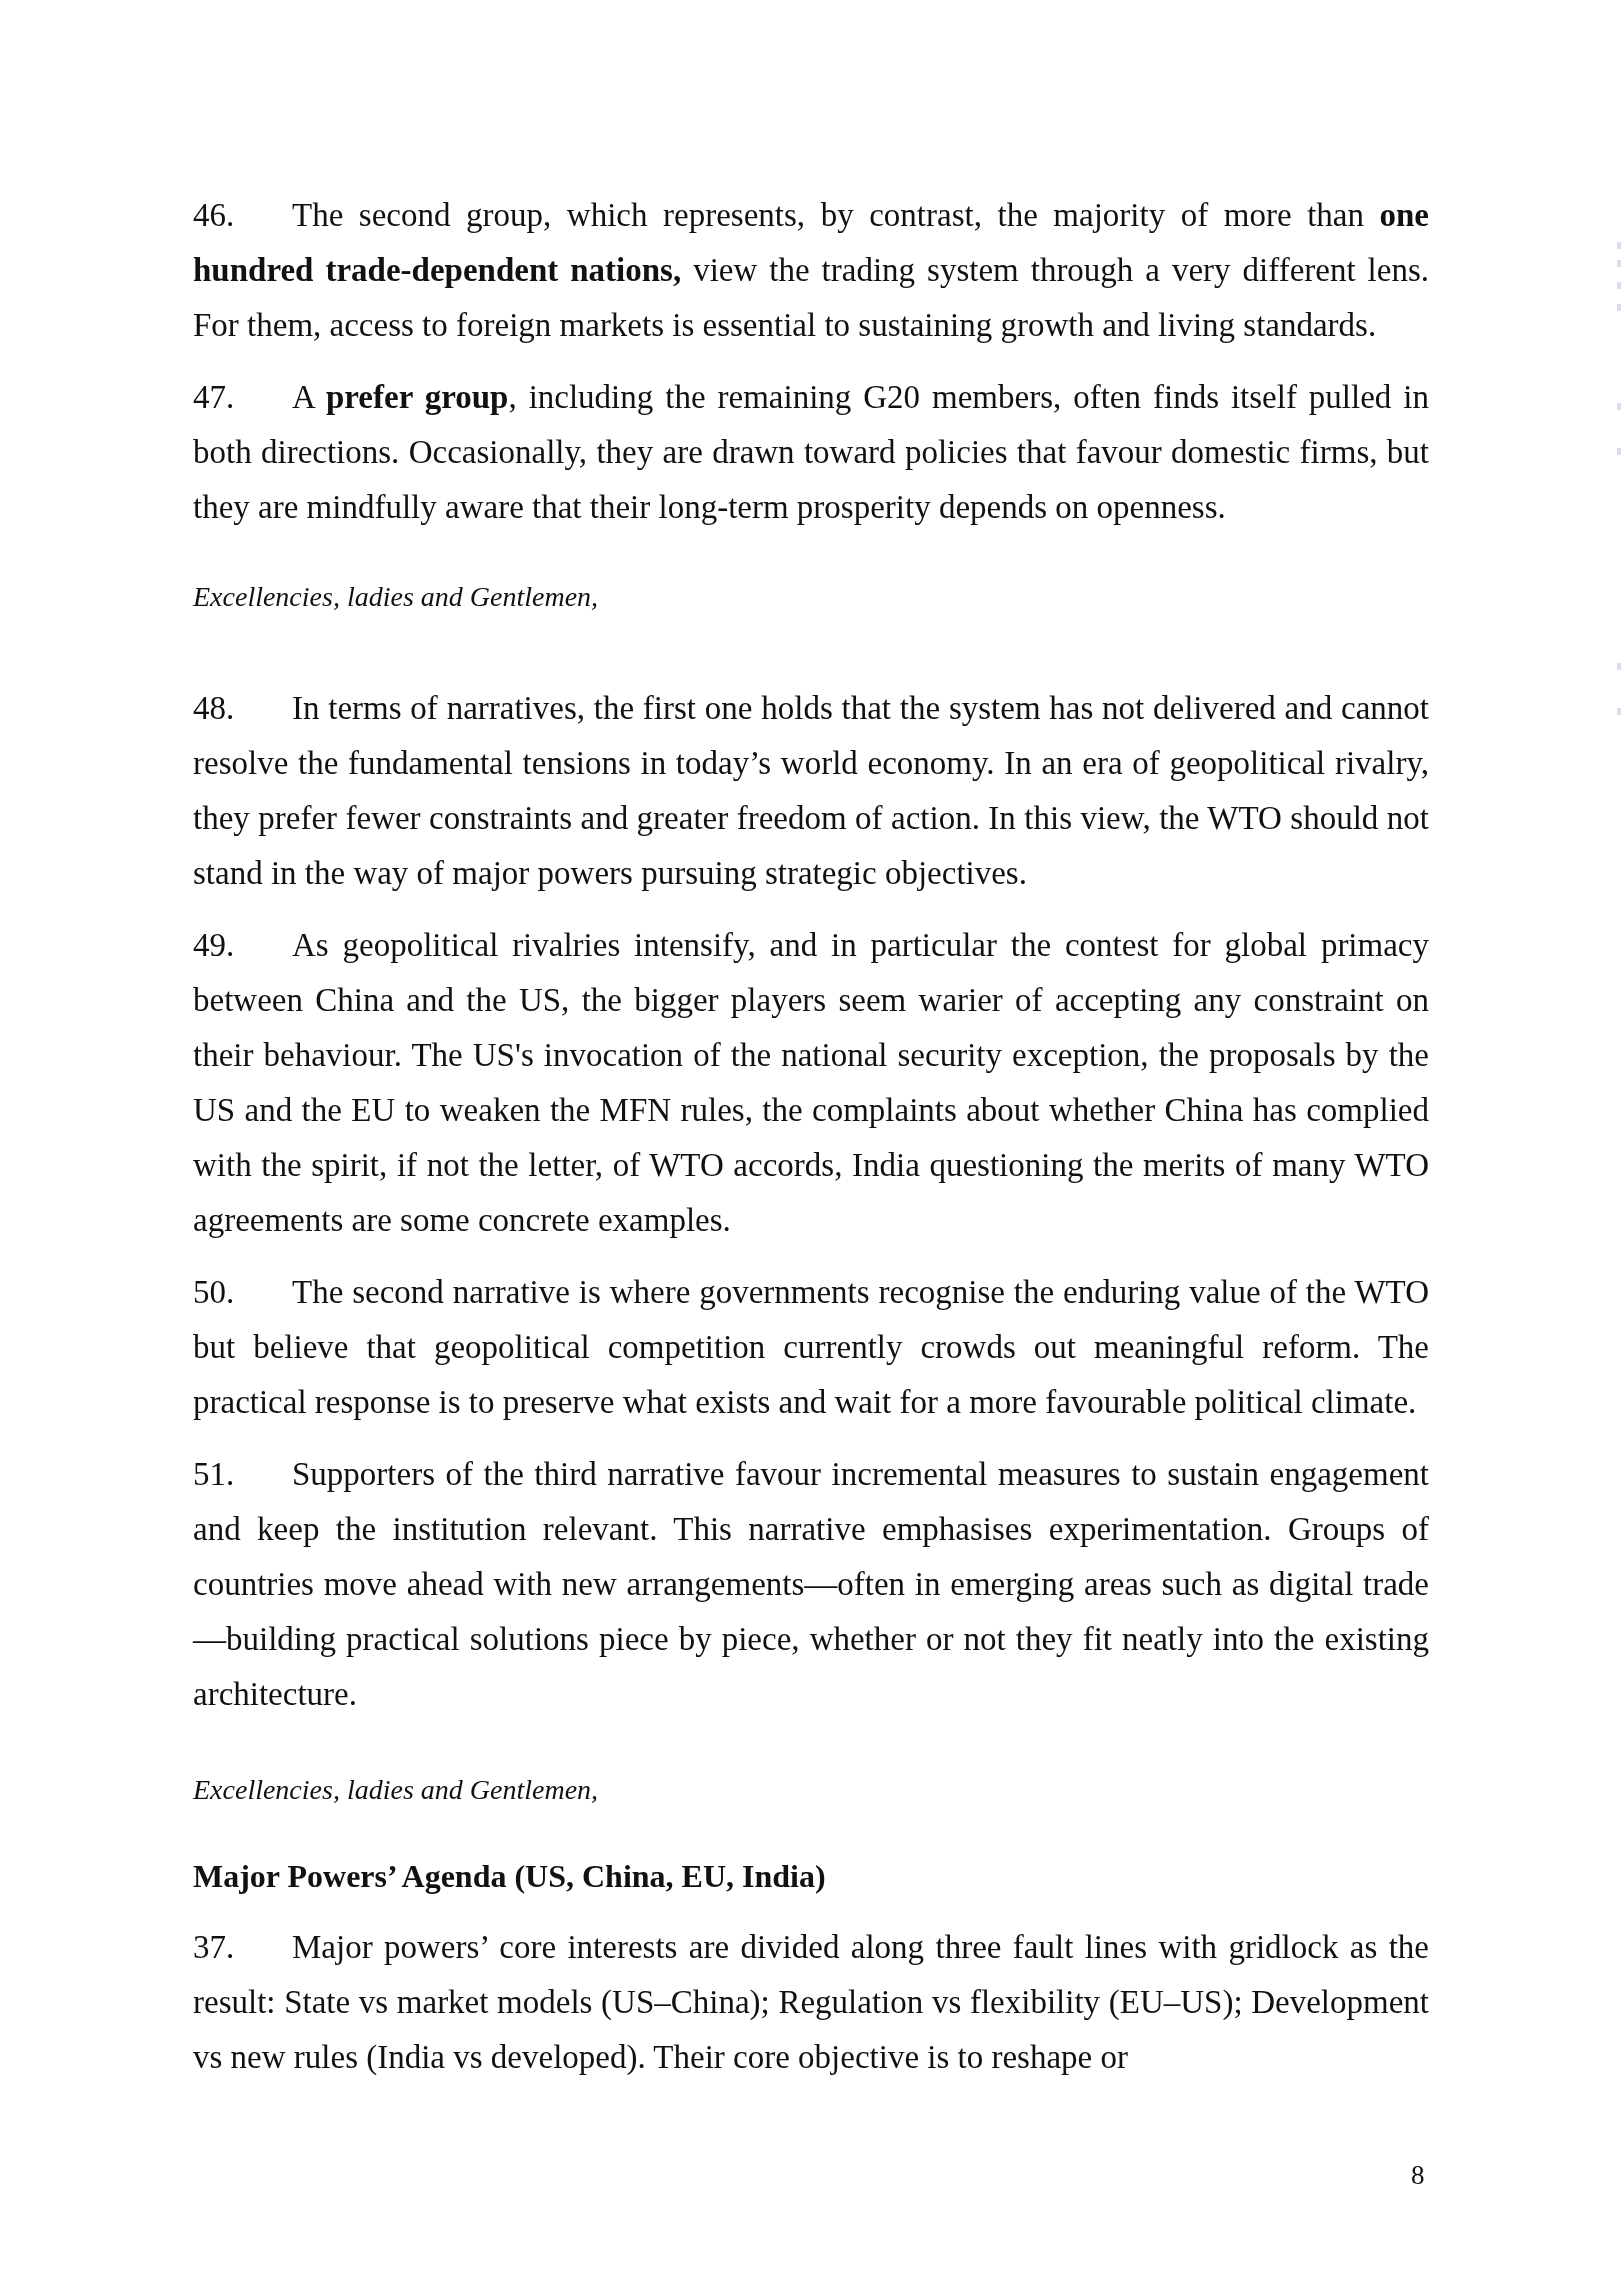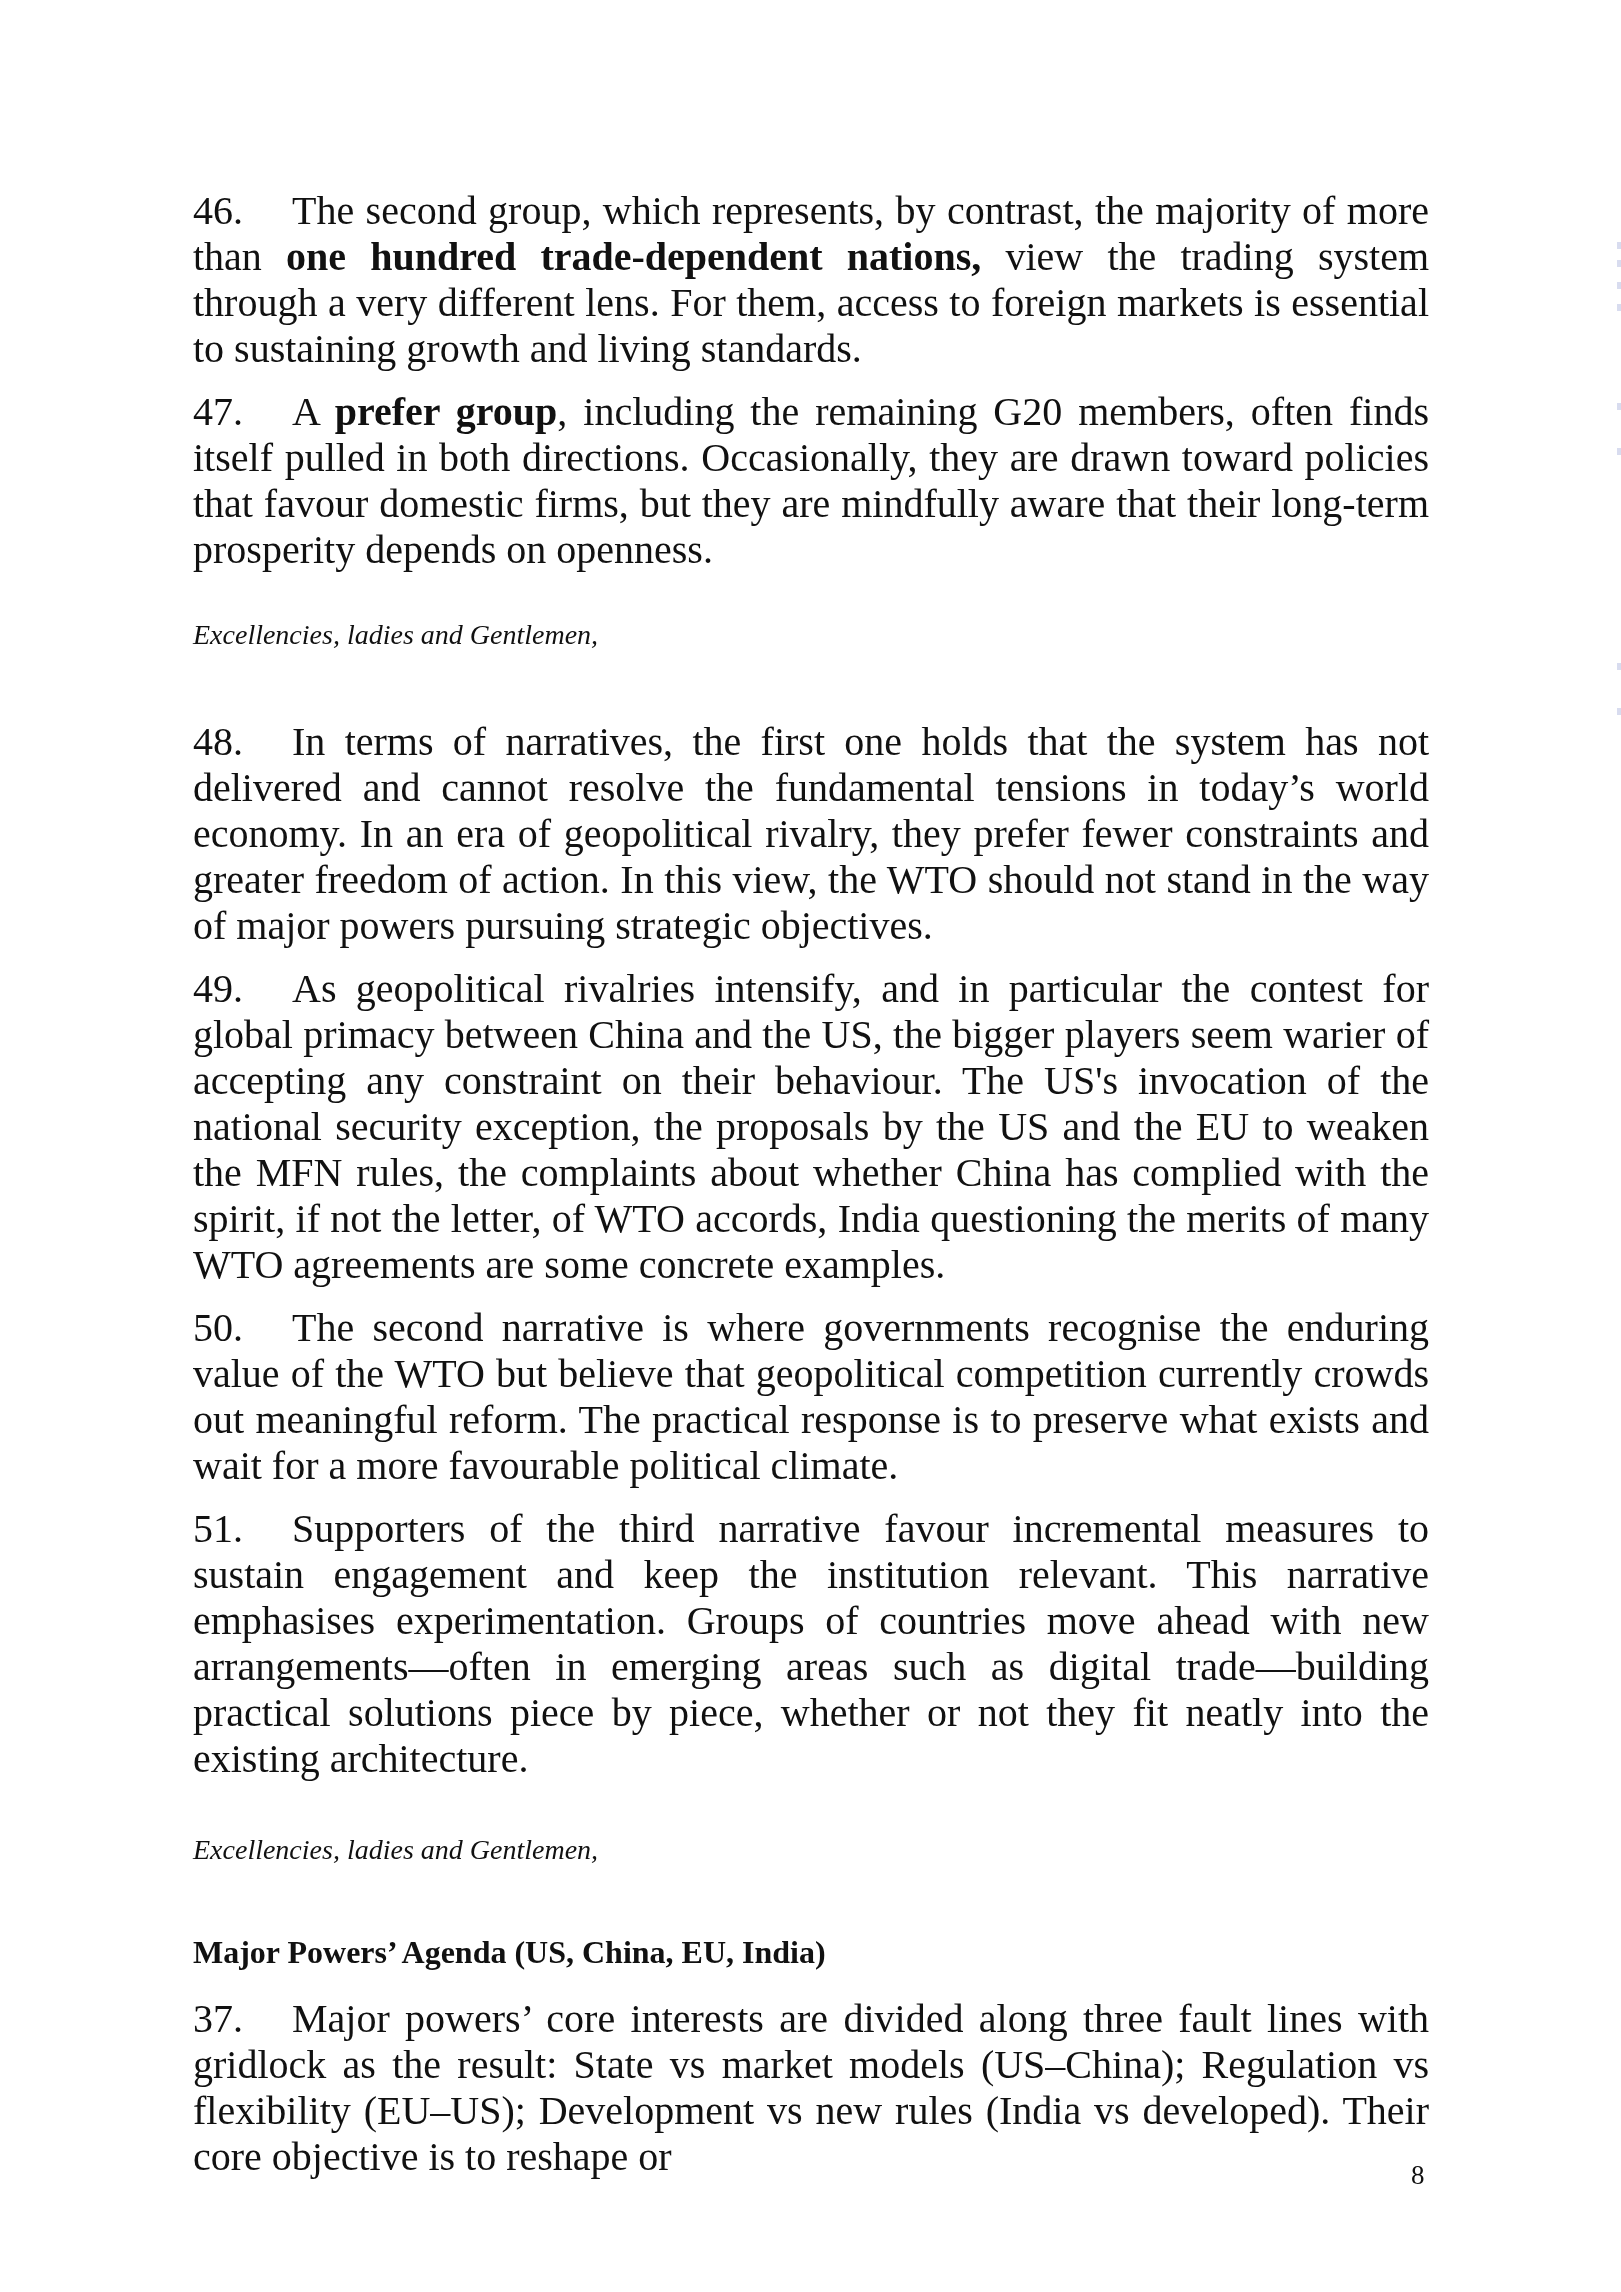--- a/index.html
+++ b/index.html
@@ -5,21 +5,21 @@
   html, body { margin: 0; padding: 0; background: #ffffff; }
   body {
     width: 1621px; height: 2293px; position: relative; overflow: hidden;
     font-family: "Liberation Serif", "DejaVu Serif", serif;
     color: #111111;
   }
   .page {
     position: absolute; left: 193px; top: 188px; width: 1236px;
   }
   .para {
-    font-size: 40px; line-height: 46px; text-align: justify;
+    font-size: 33px; line-height: 55px; text-align: justify;
     margin: 0 0 17px 0;
   }
   .para .num { display: inline-block; width: 99px; }
   .para .num.italic { }
   .salutation {
     font-size: 28px; line-height: 41px; font-style: italic; margin: 0;
   }
   .heading {
     font-size: 32px; line-height: 41px; font-weight: bold; margin: 0;
   }
@@ -28,21 +28,21 @@
     font-family: "Liberation Serif", serif;
   }
   .edge-marks {
     position: absolute; right: 0; top: 0; width: 3.6px; height: 2293px;
   }
   .edge-marks span {
     position: absolute; left: 0; width: 3.6px; height: 7.2px; background: #d8dcef;
   }
   #sal1 { margin-top: 41px; margin-bottom: 64px; }
   #sal2 { margin-top: 47px; margin-bottom: 23px; }
-  #head1 { margin-top: 62px; margin-bottom: 23px; }
+  #head1 { margin-top: 46px; margin-bottom: 23px; }
 </style>
 </head>
 <body>
 
 <div class="page">
   <div id="group-a">
       <p class="para"><span class="num">46.</span><span>The second group, which represents, by contrast, the majority of more than </span><b>one hundred trade-dependent nations,</b><span> view the trading system through a very different lens. For them, access to foreign markets is essential to sustaining growth and living standards.</span></p>
       <p class="para"><span class="num italic">47.</span><span>A </span><b>prefer group</b><span>, including the remaining G20 members, often finds itself pulled in both directions. Occasionally, they are drawn toward policies that favour domestic firms, but they are mindfully aware that their long-term prosperity depends on openness.</span></p>
     </div>
   <p id="sal1" class="salutation">Excellencies, ladies and Gentlemen,</p>

